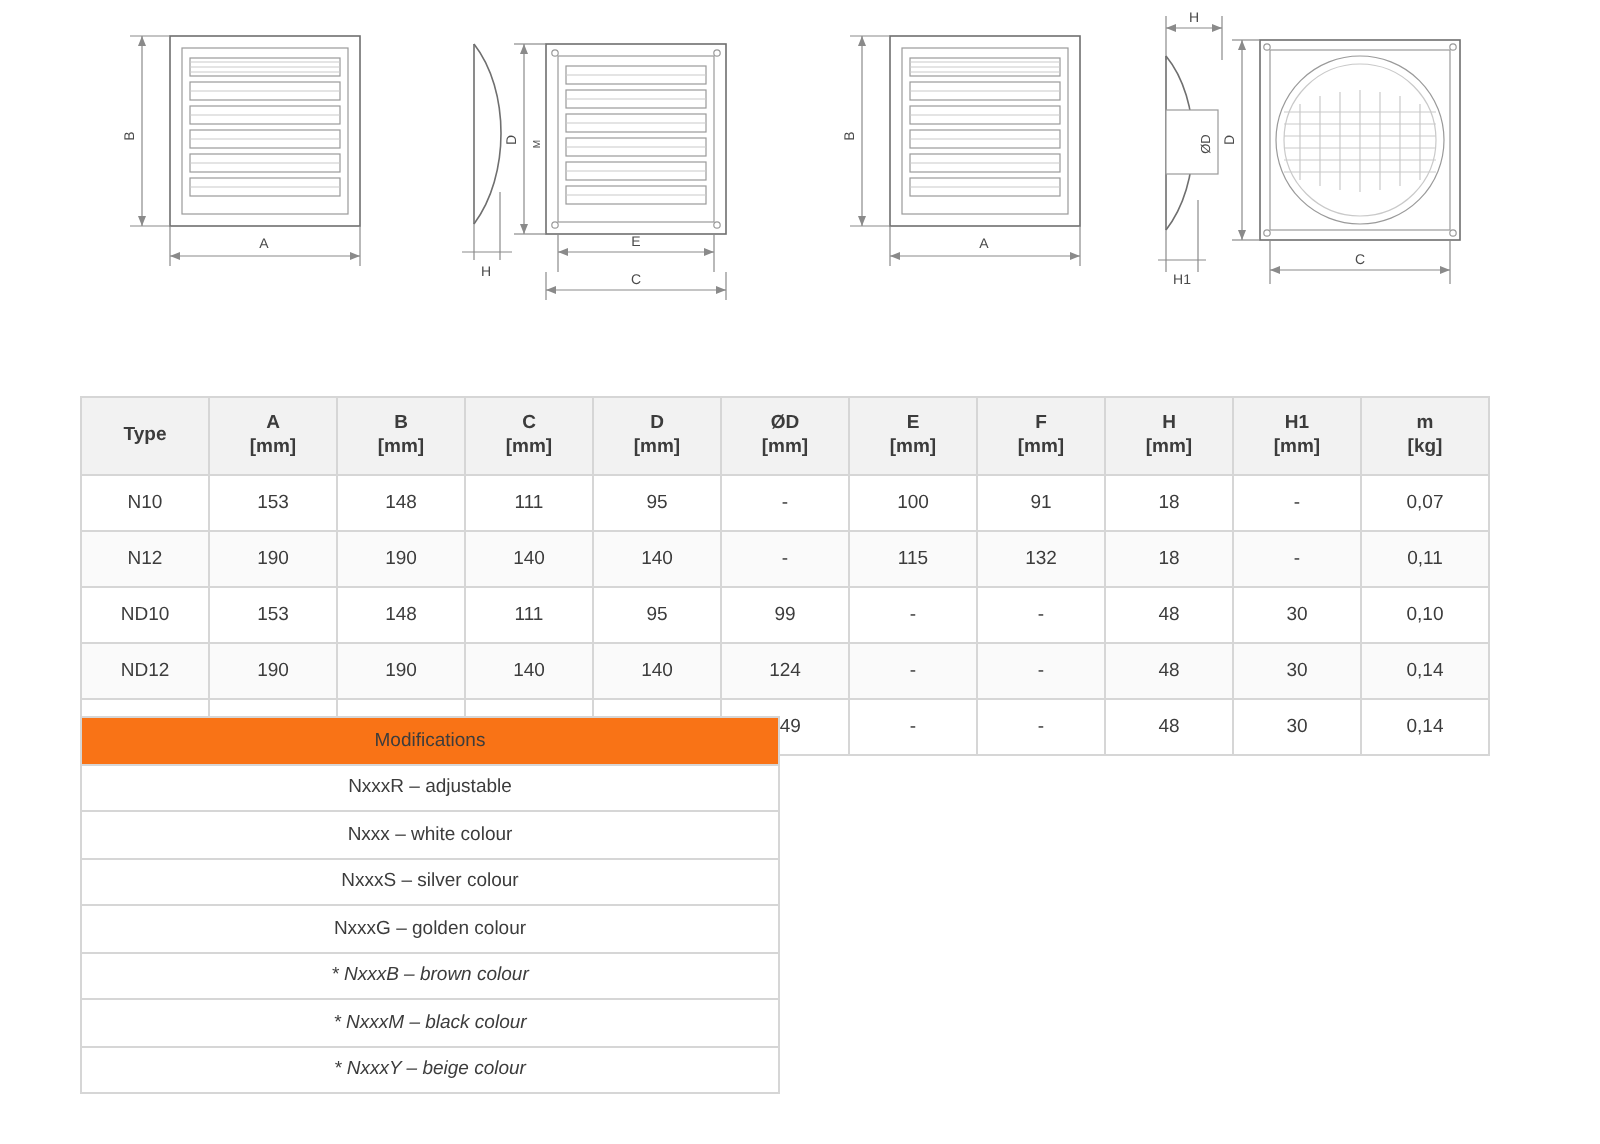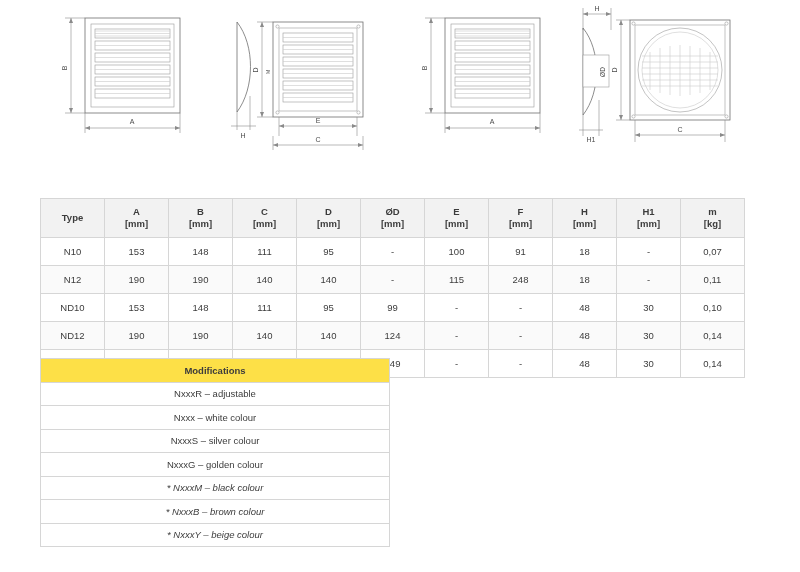--- a/index.html
+++ b/index.html
@@ -96,22 +96,22 @@
   }
   table.mods th, table.mods td {
     border: 1px solid #d6d6d6;
     text-align: center;
     vertical-align: middle;
     font-size: 9.5px;
     height: 20.5px;
     color: #3c3c3c;
   }
   table.mods th {
-    background: #fde047;
-    font-weight: bold;
+    background: #f97316;
+    font-weight: normal;
   }
   table.mods td.italic {
     font-style: italic;
   }
 </style>
 </head>
 <body>
 
 <div class="drawings">
 
@@ -393,21 +393,21 @@
         <td>0,07</td>
       </tr>
       <tr>
         <td>N12</td>
         <td>190</td>
         <td>190</td>
         <td>140</td>
         <td>140</td>
         <td>-</td>
         <td>115</td>
-        <td>248</td>
+        <td>132</td>
         <td>18</td>
         <td>-</td>
         <td>0,11</td>
       </tr>
       <tr>
         <td>ND10</td>
         <td>153</td>
         <td>148</td>
         <td>111</td>
         <td>95</td>
@@ -462,23 +462,23 @@
       <tr>
         <td>Nxxx – white colour</td>
       </tr>
       <tr>
         <td>NxxxS – silver colour</td>
       </tr>
       <tr>
         <td>NxxxG – golden colour</td>
       </tr>
       <tr>
+        <td class="italic">* NxxxB – brown colour</td>
+      </tr>
+      <tr>
         <td class="italic">* NxxxM – black colour</td>
-      </tr>
-      <tr>
-        <td class="italic">* NxxxB – brown colour</td>
       </tr>
       <tr>
         <td class="italic">* NxxxY – beige colour</td>
       </tr>
     </tbody>
   </table>
 </div>
 
 </body></html>

